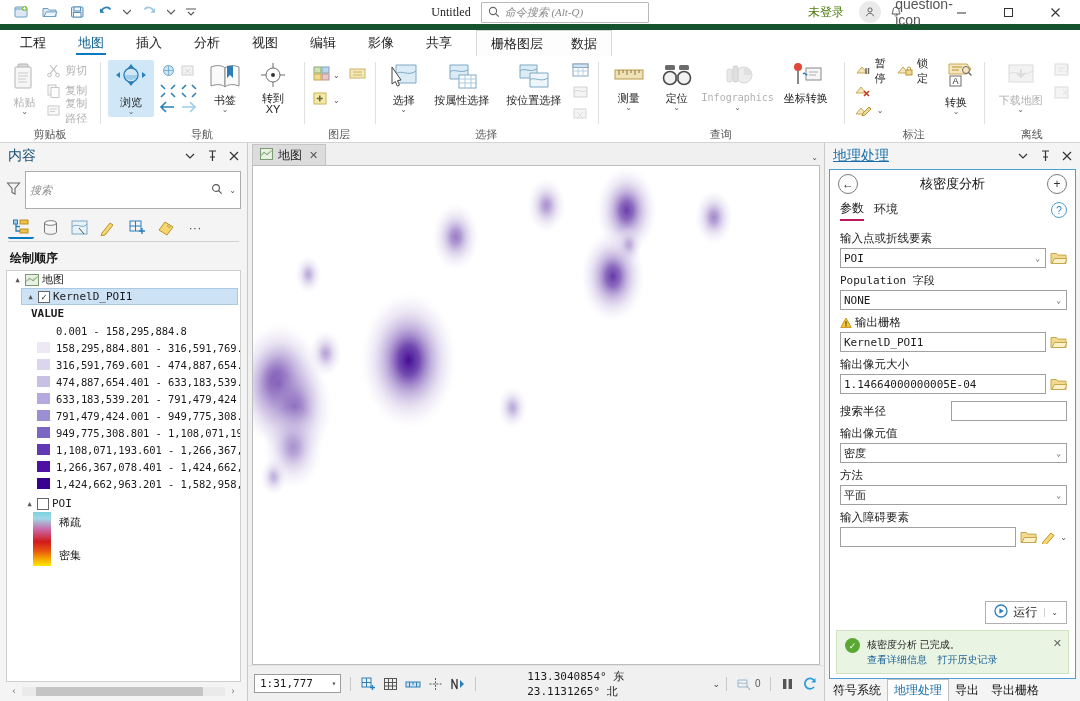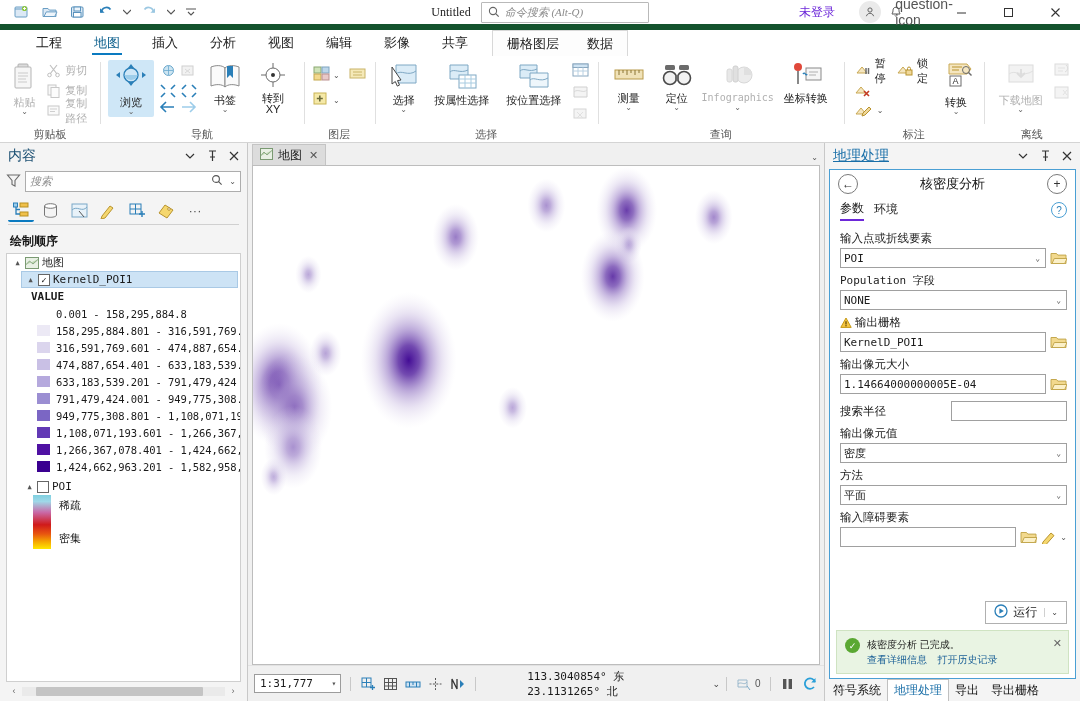--- a/index.html
+++ b/index.html
@@ -32,32 +32,32 @@
   .title-center > * { pointer-events: auto; }
   .app-title { font-size: 12px; color: #222; font-family:"Liberation Serif", serif; }
   .searchbox {
     width: 168px; height: 21px; border: 1px solid #b9b9b9; background: #fff;
     display: flex; align-items: center; gap: 5px; padding: 0 6px; border-radius: 1px;
   }
   .searchbox .ph { color: #8a8a8a; font-style: italic; font-size: 11px; font-family:"Liberation Serif",serif;}
   .title-right {
     margin-left: auto; display: flex; align-items: center; gap: 2px; padding-right: 2px;
   }
-  .signin { font-size: 12px; color: #6d28d9; margin-right: 22px; }
+  .signin { font-size: 12px; color: #4d7c0f; margin-right: 13px; }
   .circ-btn {
     width: 22px; height: 22px; border-radius: 50%; background: #eaeaea;
     display:flex; align-items:center; justify-content:center; cursor: pointer;
   }
   .icon-btn { width: 26px; height: 24px; display:flex; align-items:center; justify-content:center; cursor:pointer; color:#444; }
   .win-btn { width: 45px; height: 30px; display:flex;align-items:center;justify-content:center;cursor:pointer;color:#333;}
 
   
   .ribbon-tabs {
     height: 26px; display: flex; align-items: stretch; background: #fff;
-    font-size: 13px; flex: 0 0 26px; padding-left: 20px;
+    font-size: 13px; flex: 0 0 26px; padding-left: 4px;
   }
   .rtab {
     padding: 0 16px; display: flex; align-items: center; cursor: pointer; color: #222;
     position: relative; white-space: nowrap;
   }
   .rtab.active { color: #0a5e8c; font-weight: normal; }
   .rtab.active::after {
     content: ""; position: absolute; left: 14px; right: 14px; bottom: 1px; height: 2px; background: #0a7ac0;
   }
   .ctx-group { display: flex; align-items: stretch; margin-left: 8px; border:1px solid #d8d8d8; border-bottom:none; background:#fdfdfd;}
@@ -103,21 +103,21 @@
     display: flex; flex-direction: column; flex: 0 0 248px;
   }
   .panel-head {
     height: 26px; display: flex; align-items: center; padding: 0 4px 0 8px; gap: 4px;
   }
   .panel-title { font-size: 14px; color: #1b4f72; flex: 1; }
   .panel-title.blue { color: #1a6fa8; }
   .phbtn { width:18px;height:18px;display:flex;align-items:center;justify-content:center;cursor:pointer;color:#444;}
   .filter-row { display:flex; align-items:center; gap:4px; padding: 2px 6px 4px 6px; }
   .filter-input {
-    flex:1; height: 21px; border:1px solid #adadad; background:#fff; display:flex;align-items:center;
+    flex:1; height: 38px; border:1px solid #adadad; background:#fff; display:flex;align-items:center;
     padding: 4px 4px; gap:3px;
   }
   .filter-input .ph { flex:1; font-size:11px; color:#8d8d8d; font-style:italic; font-family:"Liberation Serif",serif;}
   .tool-row { display:flex; align-items:center; gap: 3px; padding: 2px 6px 0 8px; }
   .trow-btn { width:26px;height:24px;display:flex;align-items:center;justify-content:center;cursor:pointer;border-radius:2px;}
   .trow-btn.active { border-bottom: 2px solid #0a7ac0; }
   .tool-sep { height:1px; background:#d0d0d0; margin: 2px 8px 4px 8px; }
   .toc {
     flex: 1; background: #fff; margin: 0 6px 0 6px; border:1px solid #cfcfcf;
     overflow: hidden; font-family:"DejaVu Sans Mono","Liberation Mono",monospace; position:relative;
@@ -186,21 +186,21 @@
   .geo-body {
     flex:1; background:#fff; border:1px solid #4a9fd4; margin: 0 4px; display:flex; flex-direction:column;
     min-height:0;
   }
   .geo-toolrow { height: 28px; display:flex; align-items:center; padding: 0 8px; gap: 6px;}
   .geo-tool-title { flex:1; text-align:center; font-size:13px; color:#111; }
   .rbtn { width:20px;height:20px;border-radius:50%;border:1px solid #7a7a7a;display:flex;align-items:center;justify-content:center;
     font-size:12px;color:#333;cursor:pointer;background:#fff;}
   .geo-tabs { display:flex; align-items:center; gap:10px; padding: 2px 8px 0 10px; height:22px;}
   .geo-tab { font-size:12px; color:#222; cursor:pointer; padding-bottom:2px;}
-  .geo-tab.active { border-bottom: 2px solid #6d28d9; }
+  .geo-tab.active { border-bottom: 2px solid #be185d; }
   .geo-help { margin-left:auto; width:16px;height:16px;border-radius:50%;border:1px solid #4a9fd4;color:#2a7fb8;
     display:flex;align-items:center;justify-content:center;font-size:10px;cursor:pointer;}
   .geo-params { flex:1; padding: 6px 8px 0 10px; overflow:hidden;}
   .plabel { font-size:11.5px; color:#1a1a1a; margin: 5px 0 2px 0; display:flex; align-items:center; gap:3px;}
   .plabel.mono { font-family:"DejaVu Sans Mono",monospace; font-size:11px;}
   .pinput {
     height: 20px; border:1px solid #a0a0a0; background:#fff; display:flex; align-items:center;
     padding: 0 3px; font-size:11px; font-family:"DejaVu Sans Mono",monospace;
   }
   .pinput .cv { flex:1; white-space:nowrap; overflow:hidden;}

